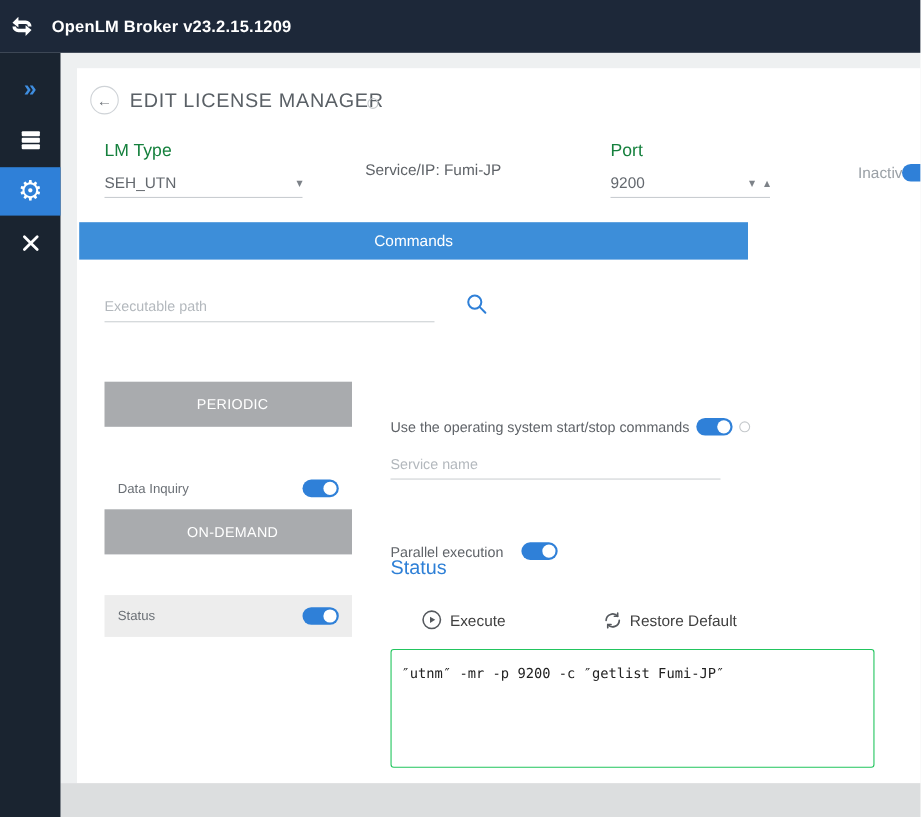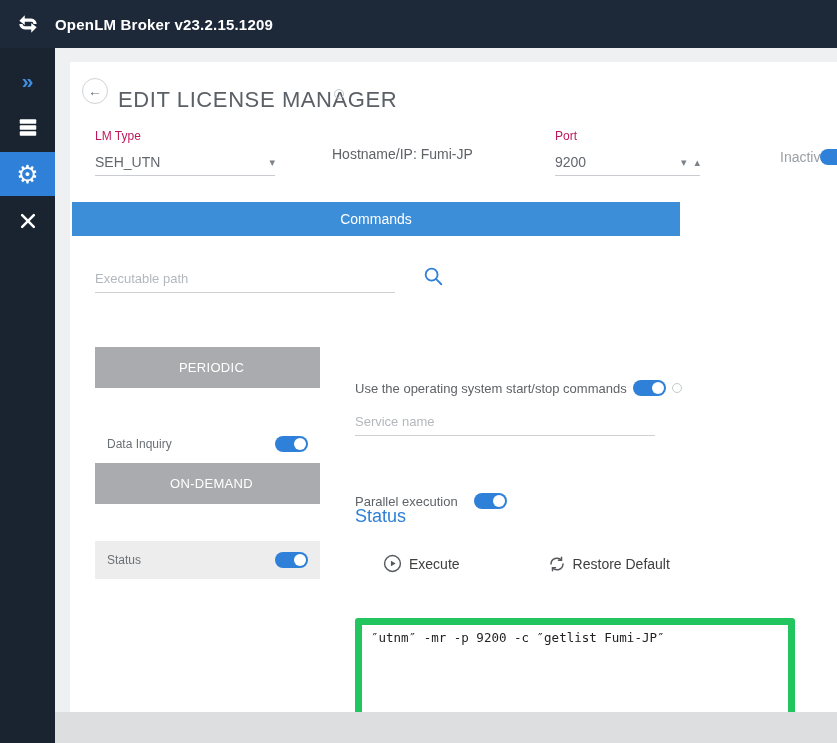--- a/index.html
+++ b/index.html
@@ -1,44 +1,44 @@
 <!DOCTYPE html>
 <html><head>
 <meta charset="utf-8">
 <style>
   * { margin:0; padding:0; box-sizing:border-box; }
   body { font-family:"Liberation Sans", sans-serif; background:#ffffff; }
   .page { position:relative; width:837px; height:743px; overflow:hidden; background:#eef0f1; }
 
   
   .topbar { position:absolute; top:0; left:0; width:837px; height:48px; background:#1d2839;
-            display:flex; align-items:center; gap:14px; padding:0 15px; z-index:6; }
+            display:flex; align-items:center; gap:14px; padding:0 7px; z-index:6; }
   .logo { width:26px; height:26px; flex:0 0 auto; }
   .topbar-title { color:#ffffff; font-size:15px; font-weight:700; letter-spacing:.2px; }
 
   
   .sidebar { position:absolute; top:48px; left:0; width:55px; height:695px; background:#1a2430;
              display:flex; flex-direction:column; padding-top:10px; z-index:5; }
   .side-item { width:55px; height:44px; display:flex; align-items:center; justify-content:center;
                margin-bottom:3px; cursor:pointer; }
   .side-item.active { background:#2f80d8; }
   .chevrons { color:#3f8ee0; font-size:21px; font-weight:700; line-height:1; }
   .gear-glyph { color:#ffffff; font-size:25px; line-height:1; }
 
   
   .main-card { position:absolute; left:70px; top:62px; width:767px; height:650px; background:#ffffff; overflow:hidden; }
 
   .back-btn { position:absolute; left:12px; top:16px; width:26px; height:26px; border-radius:50%;
               border:1px solid #cfd3d7; background:#fff; color:#6b7076; font-size:14px;
               display:flex; align-items:center; justify-content:center; cursor:pointer; }
-  .page-title { position:absolute; left:48px; top:19px; font-size:22px; color:#5a6066; letter-spacing:.6px;margin-top:6px; }
+  .page-title { position:absolute; left:48px; top:19px; font-size:18px; color:#5a6066; letter-spacing:.6px; }
   .info-circle { width:10px; height:10px; border:1px solid #c5c9cc; border-radius:50%; display:inline-block; }
   .title-circle { position:absolute; left:264px; top:27px; }
 
-  .field-label { font-size:12px; color:#be185d; }
+  .field-label { font-size:16px; color:#15803d; }
   .field-value { margin-top:11px; padding-bottom:5px; border-bottom:1px solid #c9cdd1;
                  display:flex; align-items:center; justify-content:space-between;
                  font-size:14px; color:#63686e; cursor:pointer; }
   .dd-arrow { color:#7d8288; font-size:11px; }
   .lm-field   { position:absolute; left:25px;  top:67px; width:180px; }
   .hostname   { position:absolute; left:262px; top:84px; font-size:14px; color:#5f6368; }
   .port-field { position:absolute; left:485px; top:67px; width:145px; }
   .port-arrows { display:flex; gap:8px; }
   .inactive-label { position:absolute; left:710px; top:87px; font-size:14px; color:#9aa0a6; }
   .inactive-toggle { position:absolute; left:750px; top:87px; }
@@ -73,22 +73,22 @@
   .row-gray  { background:#ededed; }
 
   
   .os-row { position:absolute; left:285px; top:318px; display:flex; align-items:center; gap:6px;text-align:right; }
   .os-label { font-size:13px; color:#5f6368; }
   .service-wrap { position:absolute; left:285px; top:346px; width:300px; }
   .parallel-row { position:absolute; left:285px; top:403px; display:flex; align-items:center; gap:16px;margin-top:28px; }
   .status-heading { position:absolute; left:285px; top:444px; font-size:18px; color:#2d7fd6; }
   .btn-row { position:absolute; left:313px; top:492px; display:flex; gap:88px; }
   .cmd-btn { display:flex; align-items:center; gap:7px; font-size:14px; color:#404040; cursor:pointer; background:none; border:none; font-family:"Liberation Sans", sans-serif; }
-  .cmd-textarea { position:absolute; left:285px; top:556px; width:440px; height:108px;
-                  border:7px solid #22c55e; border-radius:3px; padding:5px 9px; resize:none;
+  .cmd-textarea { position:absolute; left:285px; top:528px; width:440px; height:108px;
+                  border:1px solid #22c55e; border-radius:3px; padding:13px 9px; resize:none;
                   font-family:"DejaVu Sans Mono", monospace; font-size:12.5px; color:#222; outline:none; }
 
   
   .bottom-strip { position:absolute; left:55px; top:712px; width:782px; height:31px; background:#dcdedf; }
 </style>
 </head>
 <body>
 
 <div class="page">
 
@@ -131,21 +131,21 @@
     <span class="info-circle title-circle"></span>
 
     <div class="lm-field">
       <div class="field-label">LM Type</div>
       <div class="field-value">
         <span>SEH_UTN</span>
         <span class="dd-arrow">▾</span>
       </div>
     </div>
 
-    <div class="hostname">Hostname/IP: Fumi-JP</div>
+    <div class="hostname">Service/IP: Fumi-JP</div>
 
     <div class="port-field">
       <div class="field-label">Port</div>
       <div class="field-value">
         <span>9200</span>
         <span class="port-arrows">
           <span class="dd-arrow">▾</span>
           <span class="dd-arrow">▴</span>
         </span>
       </div>

